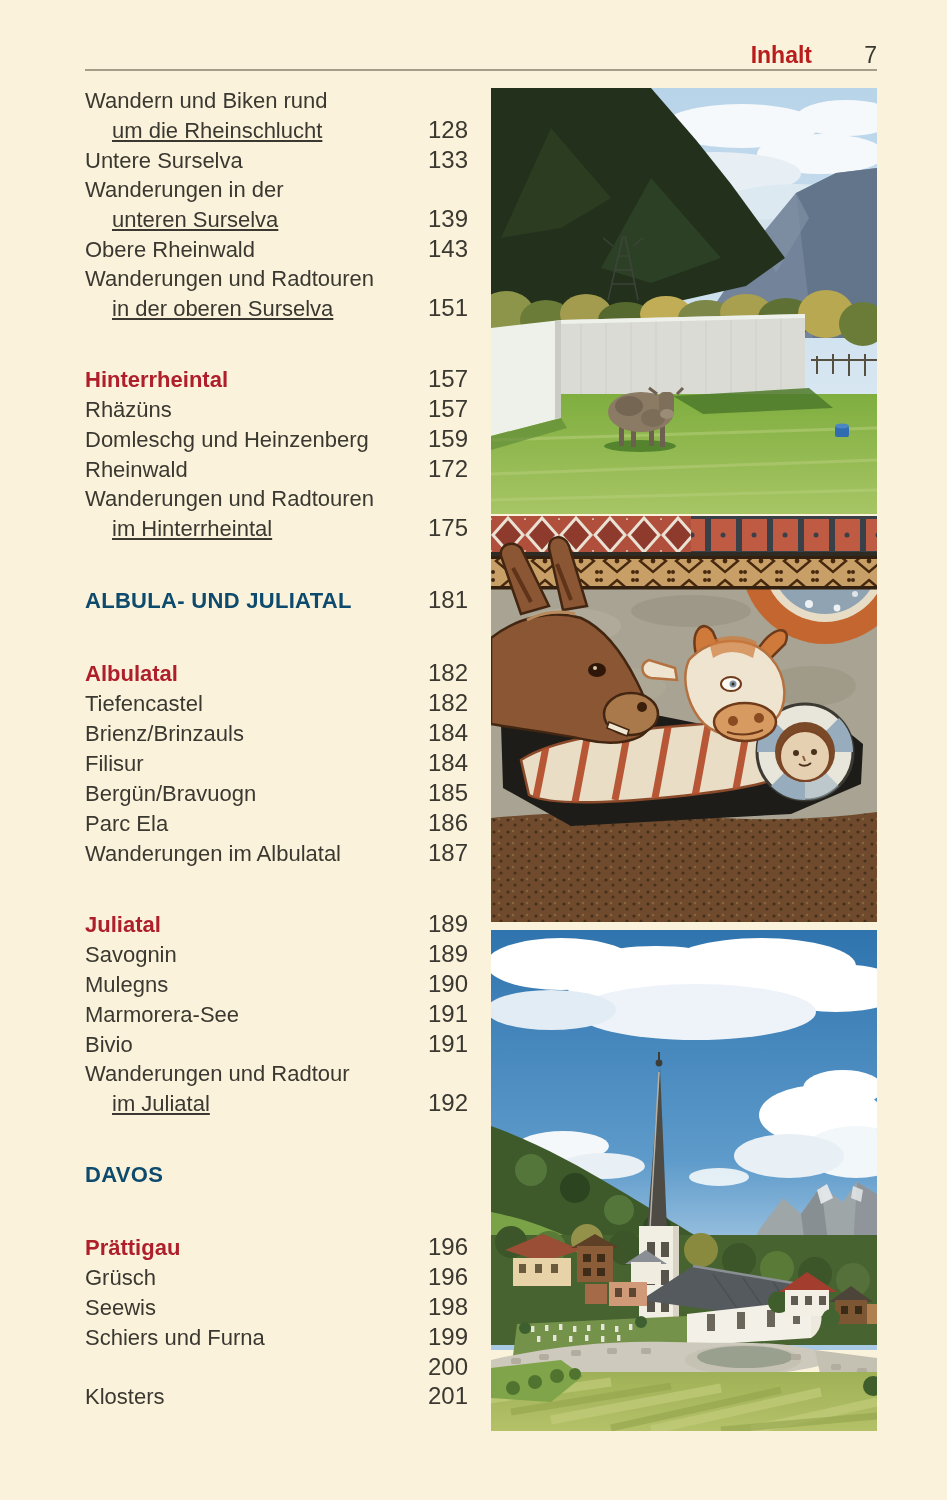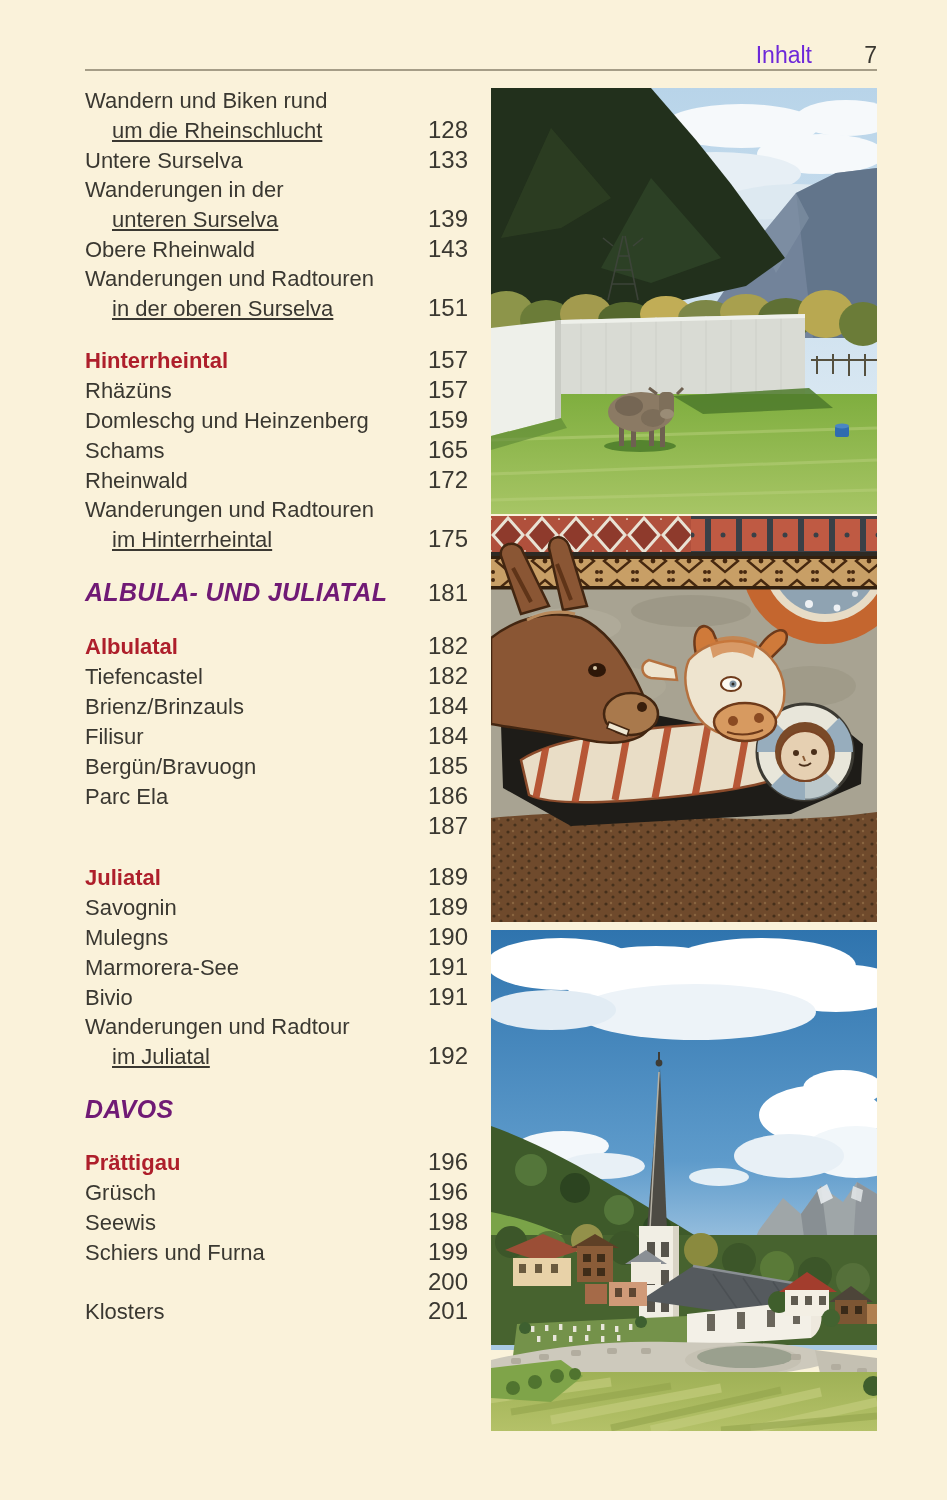--- a/index.html
+++ b/index.html
@@ -3,33 +3,33 @@
 <meta charset="utf-8">
 <style>
   html,body{margin:0;padding:0;}
   .page{
     position:relative;width:947px;height:1500px;
     background:#faf2da;overflow:hidden;
     font-family:"Liberation Sans", sans-serif;
     -webkit-font-smoothing:antialiased;
   }
   
-  .h-title{position:absolute;top:42px;right:135px;font-size:23px;font-weight:400;color:#6d28d9;}
+  .h-title{position:absolute;top:42px;right:135px;font-size:23px;font-weight:700;color:#b91c1c;}
   .h-page{position:absolute;top:42px;right:70px;font-size:23px;font-weight:400;color:#3a3831;}
   .h-rule{position:absolute;top:69px;left:85px;width:792px;height:2px;background:#a59d87;}
   
   .toc{position:absolute;left:85px;top:86px;width:383px;}
   .row{display:flex;align-items:baseline;line-height:29px;font-size:22px;color:#3a3831;}
   .row .label{white-space:nowrap;}
   .row .pagenum{margin-left:auto;font-size:24px;font-weight:400;color:#3a3831;}
   .r-cont .label{padding-left:27px;text-decoration:underline;}
   .r-section .label{font-weight:700;color:#ae1f2b;}
   .r-chapter{line-height:32px;}
-  .r-chapter .label{font-weight:700;color:#701a75;font-size:25px;letter-spacing:.3px;font-style:italic;}
-  .gap{margin-top:22px;justify-content:space-between;}
+  .r-chapter .label{font-weight:700;color:#0c4a6e;font-size:22px;letter-spacing:.3px;}
+  .gap{margin-top:41px;justify-content:space-between;}
   
   .photo{position:absolute;left:491px;width:386px;margin:0;padding:0;overflow:hidden;}
   .photo svg{display:block;width:100%;height:100%;}
   .photo1{top:88px;height:426px;}
   .photo2{top:516px;height:406px;}
   .photo3{top:930px;height:501px;}
 </style>
 </head>
 <body>
 
@@ -78,24 +78,20 @@
       </div>
     <div class="row r-entry">
         <span class="label">Rhäzüns</span>
         <span class="pagenum">157</span>
       </div>
     <div class="row r-entry">
         <span class="label">Domleschg und Heinzenberg</span>
         <span class="pagenum">159</span>
       </div>
     <div class="row r-entry">
-        <span class="label">Schams</span>
-        <span class="pagenum">165</span>
-      </div>
-    <div class="row r-entry">
         <span class="label">Rheinwald</span>
         <span class="pagenum">172</span>
       </div>
     <div class="row r-entry">
         <span class="label">Wanderungen und Radtouren</span>
         <span class="pagenum"></span>
       </div>
     <div class="row r-cont">
         <span class="label">im Hinterrheintal</span>
         <span class="pagenum">175</span>
@@ -122,20 +118,21 @@
       </div>
     <div class="row r-entry">
         <span class="label">Bergün/Bravuogn</span>
         <span class="pagenum">185</span>
       </div>
     <div class="row r-entry">
         <span class="label">Parc Ela</span>
         <span class="pagenum">186</span>
       </div>
     <div class="row r-entry">
+        <span class="label">Wanderungen im Albulatal</span>
         <span class="pagenum">187</span>
       </div>
     <div class="row r-section gap">
         <span class="label">Juliatal</span>
         <span class="pagenum">189</span>
       </div>
     <div class="row r-entry">
         <span class="label">Savognin</span>
         <span class="pagenum">189</span>
       </div>

